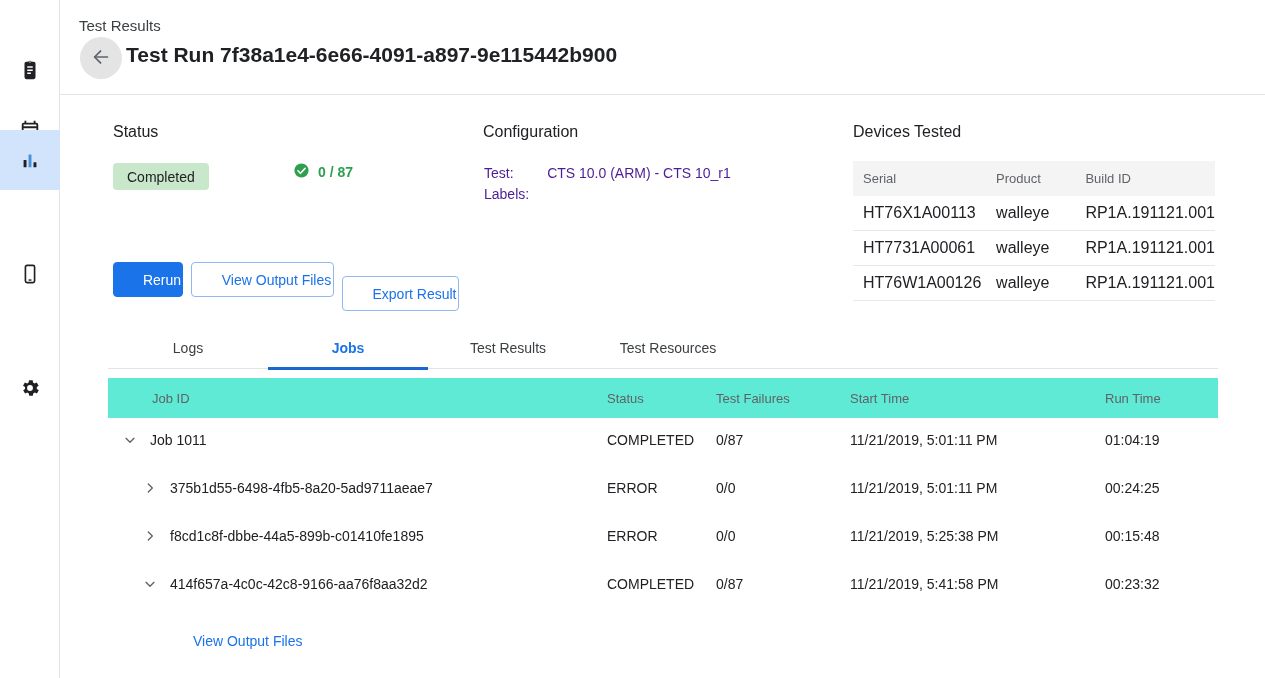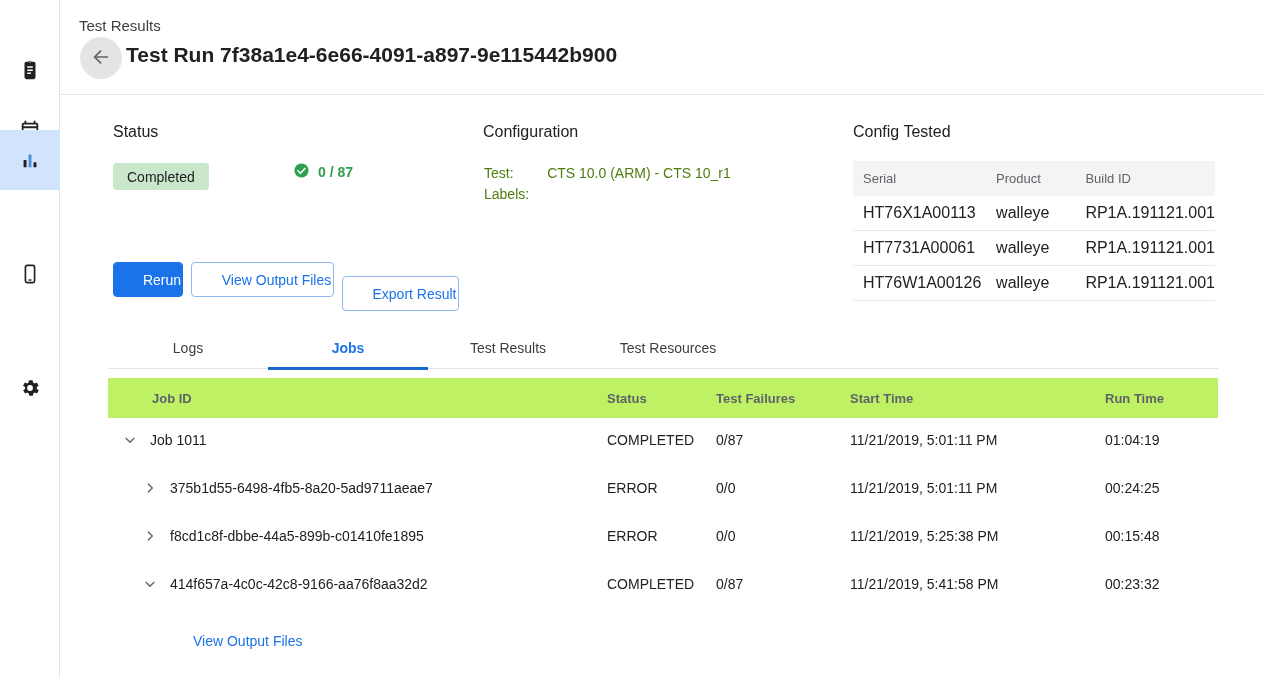--- a/index.html
+++ b/index.html
@@ -83,21 +83,21 @@
   }
   .btn-filled { background: #1a73e8; color: #ffffff; border: 1px solid #1a73e8; }
   .btn-outline { background: #ffffff; color: #1a73e8; border: 1px solid #90b8f0; }
   #btn-rerun   { left: 113px; top: 262px; width: 70px; }
   #btn-view    { left: 191px; top: 262px; width: 143px; }
   #btn-export  { left: 342px; top: 276px; width: 117px; }
 
   
   #config-body {
     position: absolute; left: 484px; top: 163px;
-    font-size: 14px; color: #4d7c0f; line-height: 21px;
+    font-size: 14px; color: #4c1d95; line-height: 21px;
   }
   #config-body table { border-collapse: collapse; }
   #config-body td { padding: 0; vertical-align: top; }
   #config-body td.k { padding-right: 18px; white-space: nowrap; }
 
   
   #devices-table {
     position: absolute; left: 853px; top: 161px;
     width: 362px; border-collapse: collapse;
   }
@@ -133,21 +133,21 @@
   }
   .tab.t0 { width: 160px; }
   .tab.t1 { width: 160px; }
   .tab.t2 { width: 160px; }
   .tab.t3 { width: 160px; }
   .tab.t4 { width: 160px; }
 
   
   #jobs-head {
     position: absolute; left: 108px; top: 378px;
-    width: 1110px; height: 40px; background: #bef264; font-weight: bold;
+    width: 1110px; height: 40px; background: #5eead4;
   }
   #jobs-head .hcell {
     position: absolute; top: 13px;
     font-size: 13px; color: #5f6368;
   }
   .col-job    { left: 44px; }
   .col-status { left: 499px; }
   .col-fail   { left: 608px; }
   .col-start  { left: 742px; }
   .col-run    { left: 997px; }
@@ -252,21 +252,21 @@
           <td class="v">CTS 10.0 (ARM) - CTS 10_r1</td>
         </tr>
         <tr>
           <td class="k">Labels:</td>
           <td class="v"></td>
         </tr>
       </tbody>
     </table>
   </div>
 
-  <div class="sec-title" id="devices-title">Config Tested</div>
+  <div class="sec-title" id="devices-title">Devices Tested</div>
   <table id="devices-table">
     <thead>
       <tr>
         <th class="c-serial">Serial</th>
         <th class="c-product">Product</th>
         <th class="c-build">Build ID</th>
       </tr>
     </thead>
     <tbody>
       <tr>

